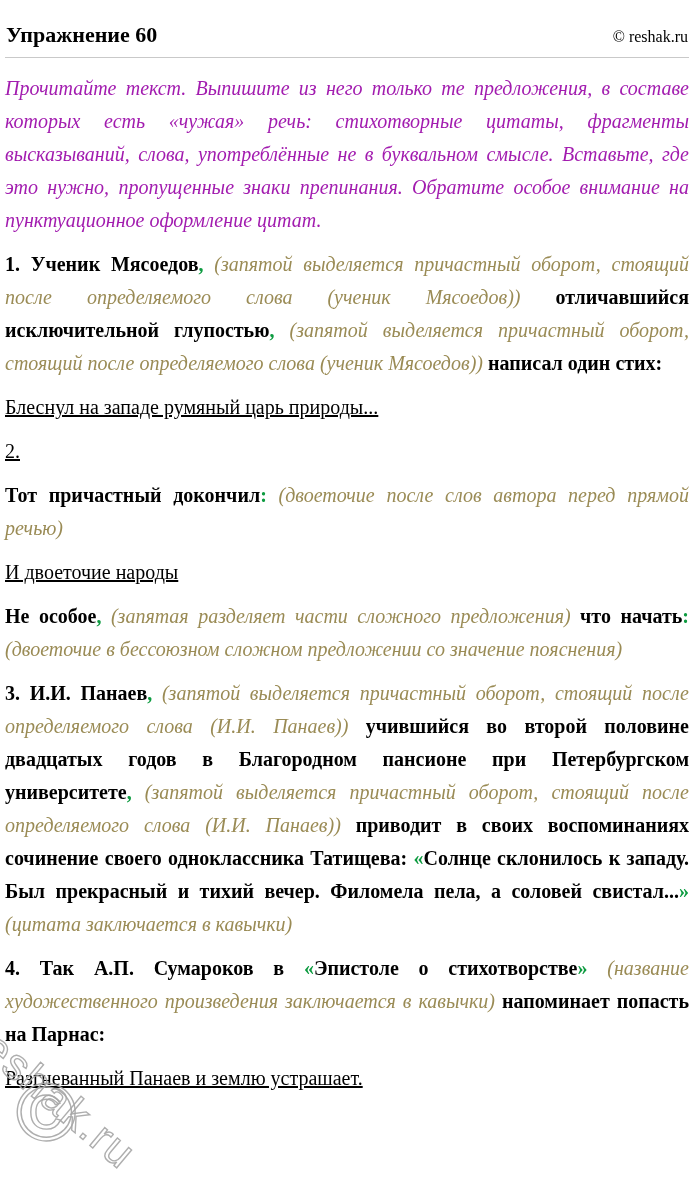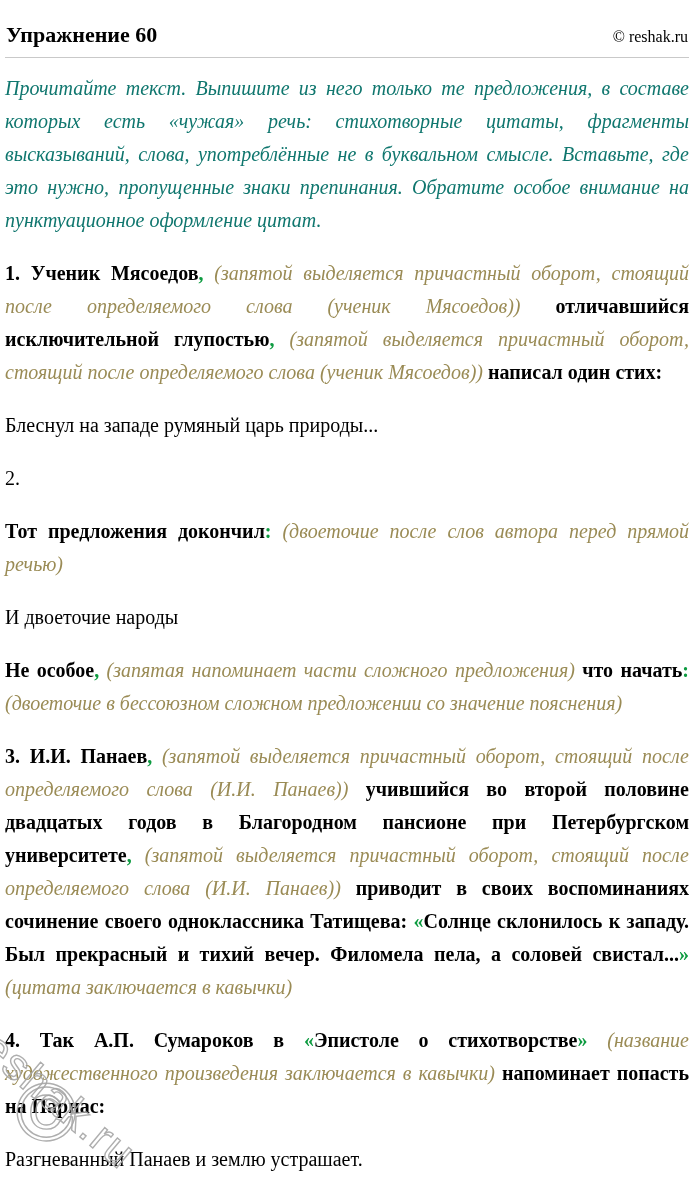--- a/index.html
+++ b/index.html
@@ -8,28 +8,28 @@
     font-family:"Liberation Serif","DejaVu Serif",serif;position:relative;
   }
   .page{padding:16px 5px;position:relative;}
   .hdr{
     display:flex;justify-content:space-between;align-items:baseline;
     padding:6px 1px 9px 1px;border-bottom:1px solid var(--rule,#c9c9c9);
   }
   .hdr-title{font-weight:bold;font-size:22px;}
   .hdr-copy{font-size:16px;}
   #doc-body{padding-top:4px;}
-  .para{font-size:20px;line-height:33px;margin:20px 0;text-align:justify;}
+  .para{font-size:20px;line-height:33px;margin:11px 0;text-align:justify;}
   .para.task{font-style:italic;margin:10px 0 8px 0;}
-  .para.verse,.para.num{text-align:left;}
+  .para.verse,.para.num{text-align:left;text-decoration:underline;}
   .seg-b{color:#000;font-weight:600;}
   .seg-n{color:#000;font-weight:400;}
   .seg-p{color:var(--punct,#0d9b40);font-weight:700;}
   .seg-a{color:var(--annot,#9a8b55);font-style:italic;font-weight:400;}
-  .seg-i{color:#0f766e;font-style:italic;}
+  .seg-i{color:#a21caf;font-style:italic;}
   .watermark{position:absolute;left:0;top:1005px;width:340px;height:200px;pointer-events:none;z-index:5;}
   .wm-text{
     position:absolute;left:-8px;top:6px;transform:rotate(40deg);transform-origin:0 0;
     font-family:"Liberation Sans","DejaVu Sans",sans-serif;font-size:44px;letter-spacing:2px;
     color:transparent;-webkit-text-stroke:1.4px var(--wm,#a6a6a6);opacity:.9;white-space:nowrap;
   }
   .wm-copy{
     position:absolute;left:16px;top:66px;line-height:1;
     font-family:"Liberation Sans","DejaVu Sans",sans-serif;font-size:82px;
     color:transparent;-webkit-text-stroke:1.4px var(--wm,#a6a6a6);opacity:.9;
@@ -42,23 +42,23 @@
   <header class="hdr">
     <div class="hdr-title">Упражнение 60</div>
     <div class="hdr-copy">© reshak.ru</div>
   </header>
 
   <main id="doc-body">
       <p class="para task"><span class="seg-i">Прочитайте текст. Выпишите из него только те предложения, в составе которых есть «чужая» речь: стихотворные цитаты, фрагменты высказываний, слова, употреблённые не в буквальном смысле. Вставьте, где это нужно, пропущенные знаки препинания. Обратите особое внимание на пунктуационное оформление цитат.</span></p>
       <p class="para item"><span class="seg-b">1. Ученик Мясоедов</span><span class="seg-p">,</span><span class="seg-a"> (запятой выделяется причастный оборот, стоящий после определяемого слова (ученик Мясоедов)) </span><span class="seg-b">отличавшийся исключительной глупостью</span><span class="seg-p">,</span><span class="seg-a"> (запятой выделяется причастный оборот, стоящий после определяемого слова (ученик Мясоедов)) </span><span class="seg-b">написал один стих:</span></p>
       <p class="para verse"><span class="seg-n">Блеснул на западе румяный царь природы...</span></p>
       <p class="para num"><span class="seg-n">2.</span></p>
-      <p class="para item"><span class="seg-b">Тот предложения докончил</span><span class="seg-p">:</span><span class="seg-a"> (двоеточие после слов автора перед прямой речью)</span></p>
+      <p class="para item"><span class="seg-b">Тот причастный докончил</span><span class="seg-p">:</span><span class="seg-a"> (двоеточие после слов автора перед прямой речью)</span></p>
       <p class="para verse"><span class="seg-n">И двоеточие народы</span></p>
-      <p class="para item"><span class="seg-b">Не особое</span><span class="seg-p">,</span><span class="seg-a"> (запятая напоминает части сложного предложения) </span><span class="seg-b">что начать</span><span class="seg-p">:</span><span class="seg-a"> (двоеточие в бессоюзном сложном предложении со значение пояснения)</span></p>
+      <p class="para item"><span class="seg-b">Не особое</span><span class="seg-p">,</span><span class="seg-a"> (запятая разделяет части сложного предложения) </span><span class="seg-b">что начать</span><span class="seg-p">:</span><span class="seg-a"> (двоеточие в бессоюзном сложном предложении со значение пояснения)</span></p>
       <p class="para item"><span class="seg-b">3. И.И. Панаев</span><span class="seg-p">,</span><span class="seg-a"> (запятой выделяется причастный оборот, стоящий после определяемого слова (И.И. Панаев)) </span><span class="seg-b">учившийся во второй половине двадцатых годов в Благородном пансионе при Петербургском университете</span><span class="seg-p">,</span><span class="seg-a"> (запятой выделяется причастный оборот, стоящий после определяемого слова (И.И. Панаев)) </span><span class="seg-b">приводит в своих воспоминаниях сочинение своего одноклассника Татищева: </span><span class="seg-p">«</span><span class="seg-b">Солнце склонилось к западу. Был прекрасный и тихий вечер. Филомела пела, а соловей свистал...</span><span class="seg-p">»</span><span class="seg-a"> (цитата заключается в кавычки)</span></p>
       <p class="para item"><span class="seg-b">4. Так А.П. Сумароков в </span><span class="seg-p">«</span><span class="seg-b">Эпистоле о стихотворстве</span><span class="seg-p">»</span><span class="seg-a"> (название художественного произведения заключается в кавычки) </span><span class="seg-b">напоминает попасть на Парнас:</span></p>
       <p class="para verse"><span class="seg-n">Разгневанный Панаев и землю устрашает.</span></p>
     </main>
 
   <div class="watermark">
     <span class="wm-text">reshak.ru</span>
     <span class="wm-copy">©</span>
   </div>
 </div>

